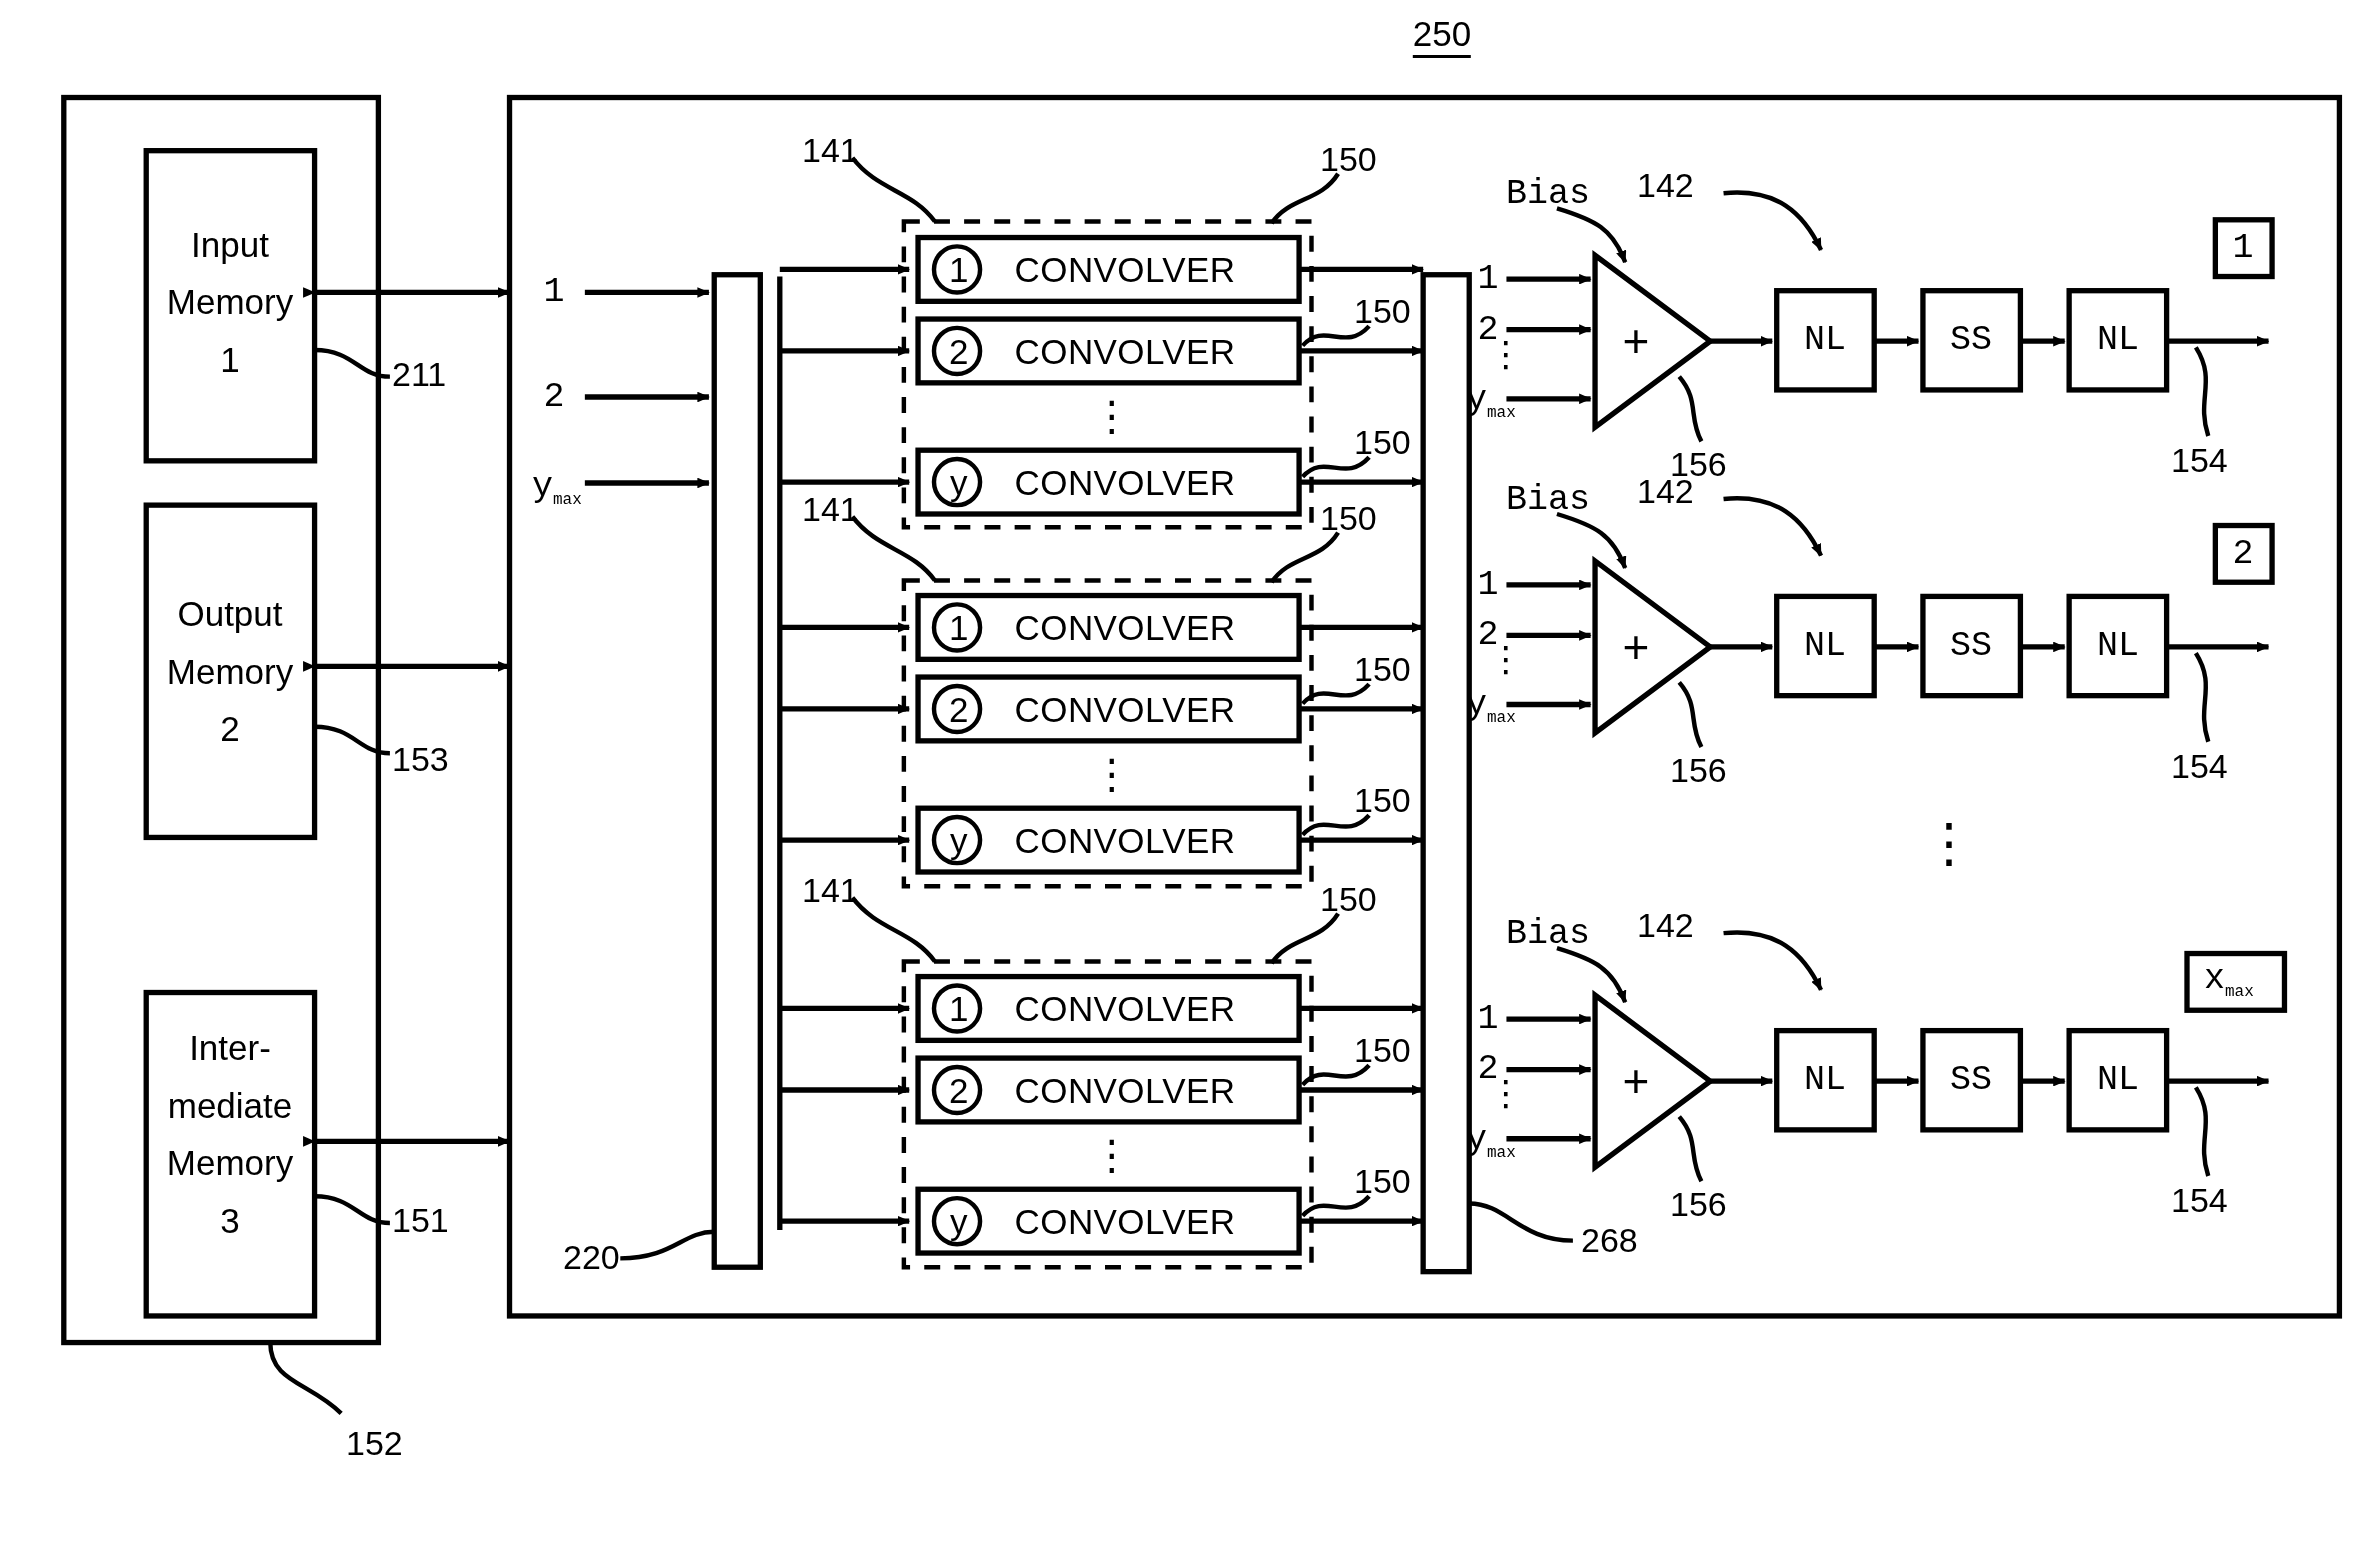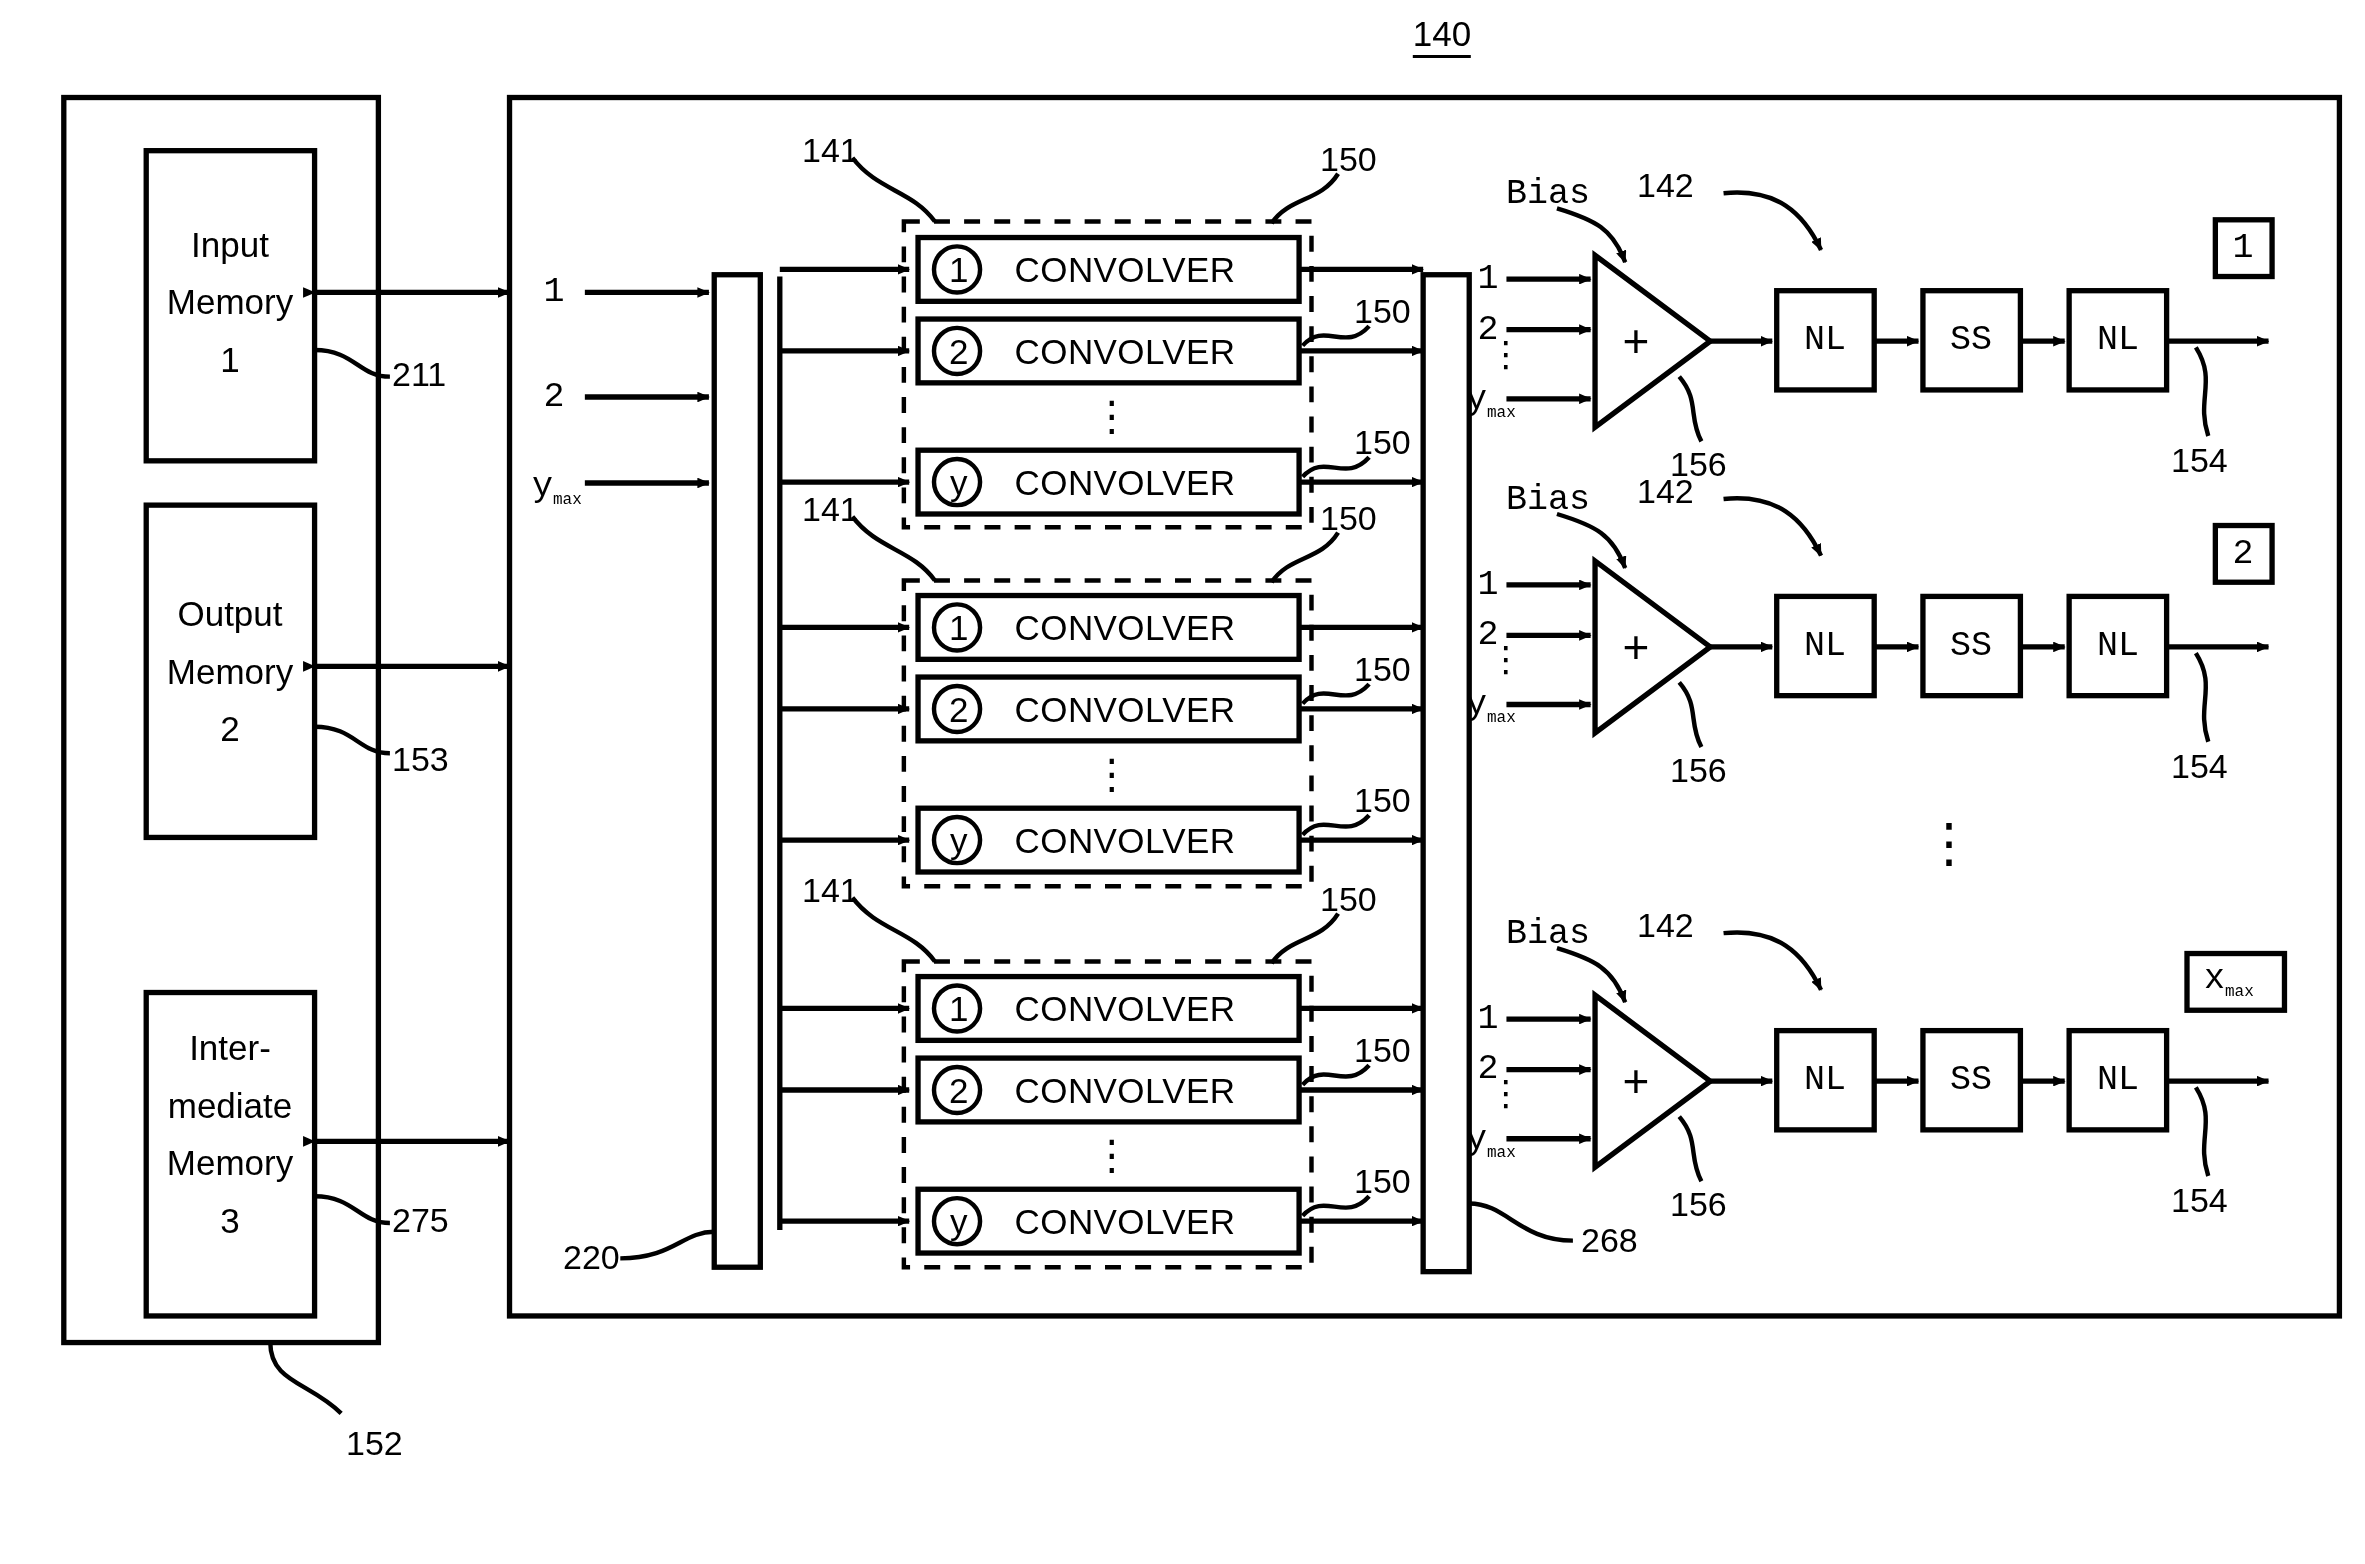--- a/index.html
+++ b/index.html
@@ -175,38 +175,38 @@
     <rect x="2170" y="1163" width="110" height="112" stroke-width="6"></rect>
     <line x1="2280" y1="1220" x2="2330" y2="1220" stroke-width="6" marker-end="url(#ah)"></line>
     <rect x="2335" y="1163" width="110" height="112" stroke-width="6"></rect>
     <line x1="2445" y1="1220" x2="2560" y2="1220" stroke-width="6" marker-end="url(#ah)"></line>
     <path d="M1895,1260 C1918,1287 1905,1305 1920,1333" stroke-width="5"></path>
     <path d="M2478,1227 C2502,1265 2478,1285 2492,1327" stroke-width="5"></path>
     <rect x="2468" y="1076" width="110" height="64" stroke-width="6"></rect>
   </g>
 </svg>
 
-<div class="lbl title140 cx" style="left:1442px;top:16px;">140</div>
+<div class="lbl title140 cx" style="left:1442px;top:16px;">250</div>
 
 <div class="lbl memtxt ctr" style="left:230px;top:244px;">Input</div>
 <div class="lbl memtxt ctr" style="left:230px;top:301px;">Memory</div>
 <div class="lbl memtxt ctr" style="left:230px;top:359px;">1</div>
 
 <div class="lbl memtxt ctr" style="left:230px;top:613px;">Output</div>
 <div class="lbl memtxt ctr" style="left:230px;top:671px;">Memory</div>
 <div class="lbl memtxt ctr" style="left:230px;top:728px;">2</div>
 
 <div class="lbl memtxt ctr" style="left:230px;top:1047px;">Inter-</div>
 <div class="lbl memtxt ctr" style="left:230px;top:1105px;">mediate</div>
 <div class="lbl memtxt ctr" style="left:230px;top:1162px;">Memory</div>
 <div class="lbl memtxt ctr" style="left:230px;top:1220px;">3</div>
 
 <div class="lbl ref" style="left:392px;top:357px;">211</div>
 <div class="lbl ref" style="left:392px;top:734px;margin-top:8px;">153</div>
-<div class="lbl ref" style="left:392px;top:1203px;">275</div>
+<div class="lbl ref" style="left:392px;top:1203px;">151</div>
 <div class="lbl ref" style="left:346px;top:1426px;">152</div>
 
 <div class="lbl boxtxt ctr" style="left:554px;top:292px;">1</div>
 <div class="lbl boxtxt ctr" style="left:554px;top:397px;">2</div>
 <div class="lbl boxtxt" style="left:532px;top:470px;"><span>y</span><span class="sub">max</span></div>
 
 <div class="lbl ref" style="left:563px;top:1240px;">220</div>
 <div class="lbl ref" style="left:1581px;top:1223px;">268</div>
 
 <div class="lbl conv ctr" style="left:959px;top:269px;">1</div>

